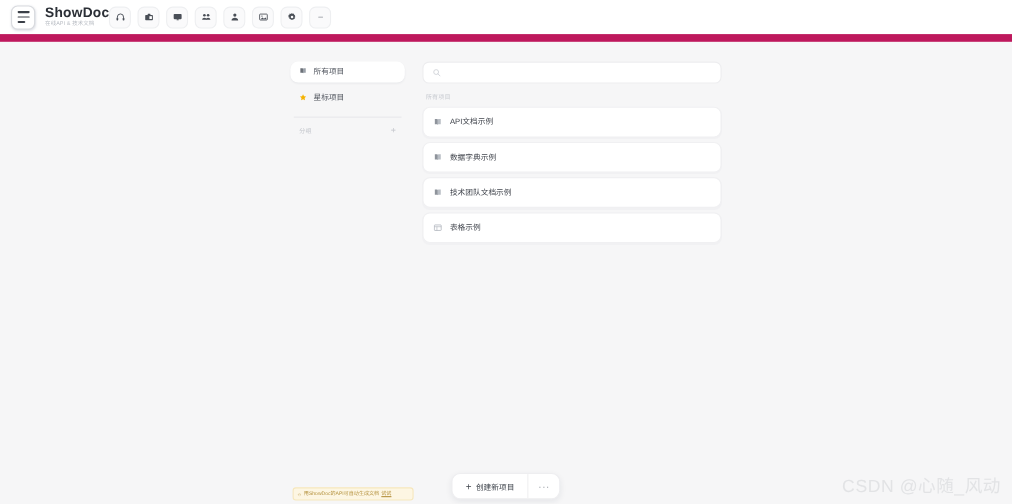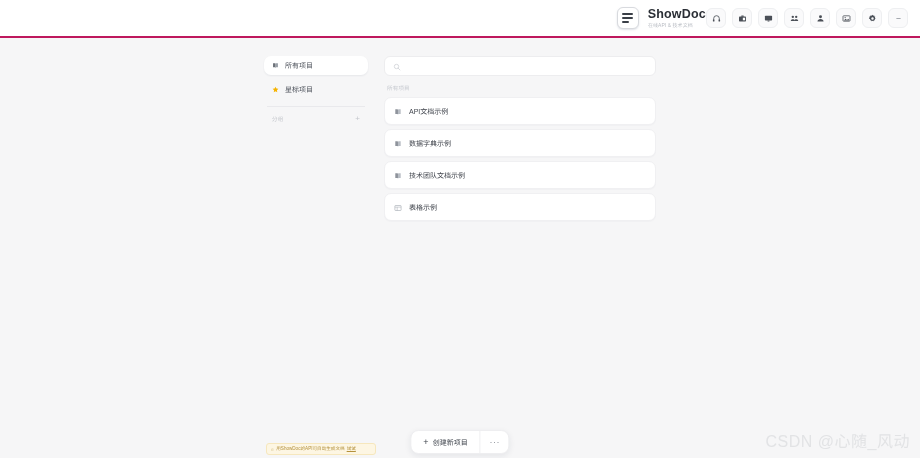--- a/index.html
+++ b/index.html
@@ -17,23 +17,23 @@
     color: #333;
     position: relative;
   }
 
   
   .header {
     height: 38px;
     background: #ffffff;
     display: flex;
     align-items: center;
-    justify-content: flex-end;
+    justify-content: flex-start;
     padding: 0 12px 0 10px;
-    border-bottom: 2px solid #be185d;
+    border-bottom: 7px solid #be185d;
     position: relative;
     z-index: 5;
   }
 
   .brand {
     display: flex;
     align-items: center;
     gap: 9px;
   }
 

